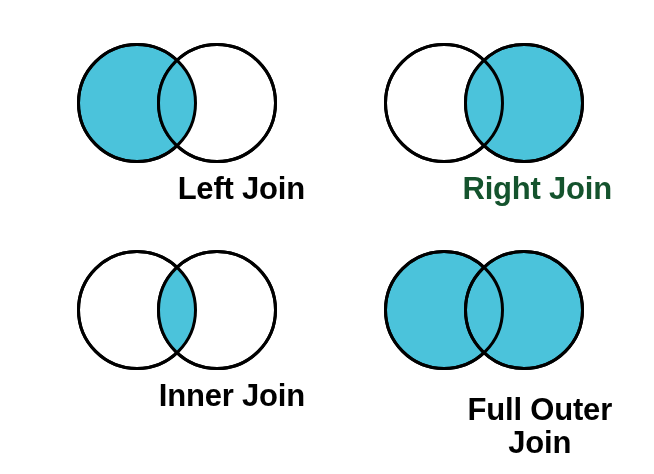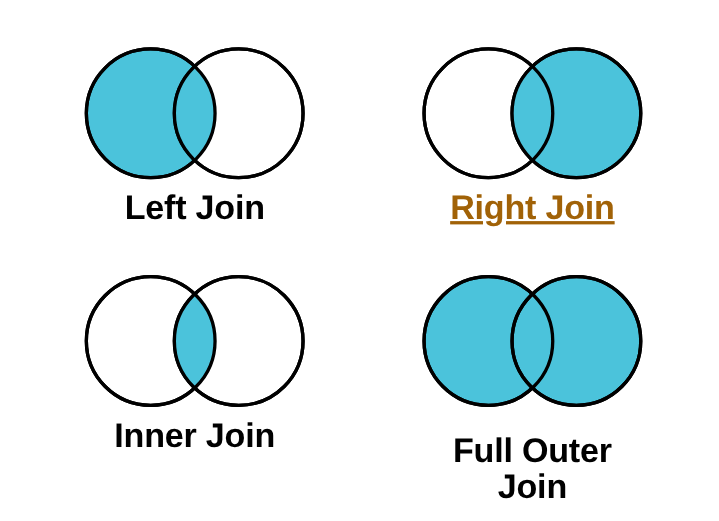--- a/index.html
+++ b/index.html
@@ -17,21 +17,21 @@
   .board {
     position: relative;
     width: 654px;
     height: 474px;
     background: #ffffff;
   }
   .join-cell {
     position: absolute;
     display: flex;
     flex-direction: column;
-    align-items: center;
+    align-items: flex-end;
   }
   .cell-tl { left: 49px;  top: 36px; width: 256px; }
   .cell-tr { left: 356px; top: 36px; width: 256px; }
   .cell-bl { left: 49px;  top: 243px; width: 256px; }
   .cell-br { left: 356px; top: 243px; width: 256px; }
 
   .venn-figure {
     display: block;
   }
   .venn-label {
@@ -85,21 +85,21 @@
       <circle cx="88" cy="67" r="58.5" fill="#FFFFFF" stroke="#000000" stroke-width="3"></circle>
 
       <circle cx="168" cy="67" r="58.5" fill="#4BC3DB" stroke="#000000" stroke-width="3"></circle>
 
       <g clip-path="url(#clipLeft-rj)">
         <circle cx="168" cy="67" r="58.5" fill="#4BC3DB"></circle>
       </g>
       <circle cx="88" cy="67" r="58.5" fill="none" stroke="#000000" stroke-width="3"></circle>
       <circle cx="168" cy="67" r="58.5" fill="none" stroke="#000000" stroke-width="3"></circle>
     </svg>
-    <div class="venn-label" style="color: #a16207; text-decoration: underline;">Right Join</div>
+    <div class="venn-label" style="color: #14532d;">Right Join</div>
   </div>
 
   <div class="join-cell cell-bl">
     <svg class="venn-figure" width="256" height="134" viewBox="0 0 256 134">
       <defs>
         <clipPath id="clipRight-ij">
           <circle cx="168" cy="67" r="58.5"></circle>
         </clipPath>
       </defs>
 

